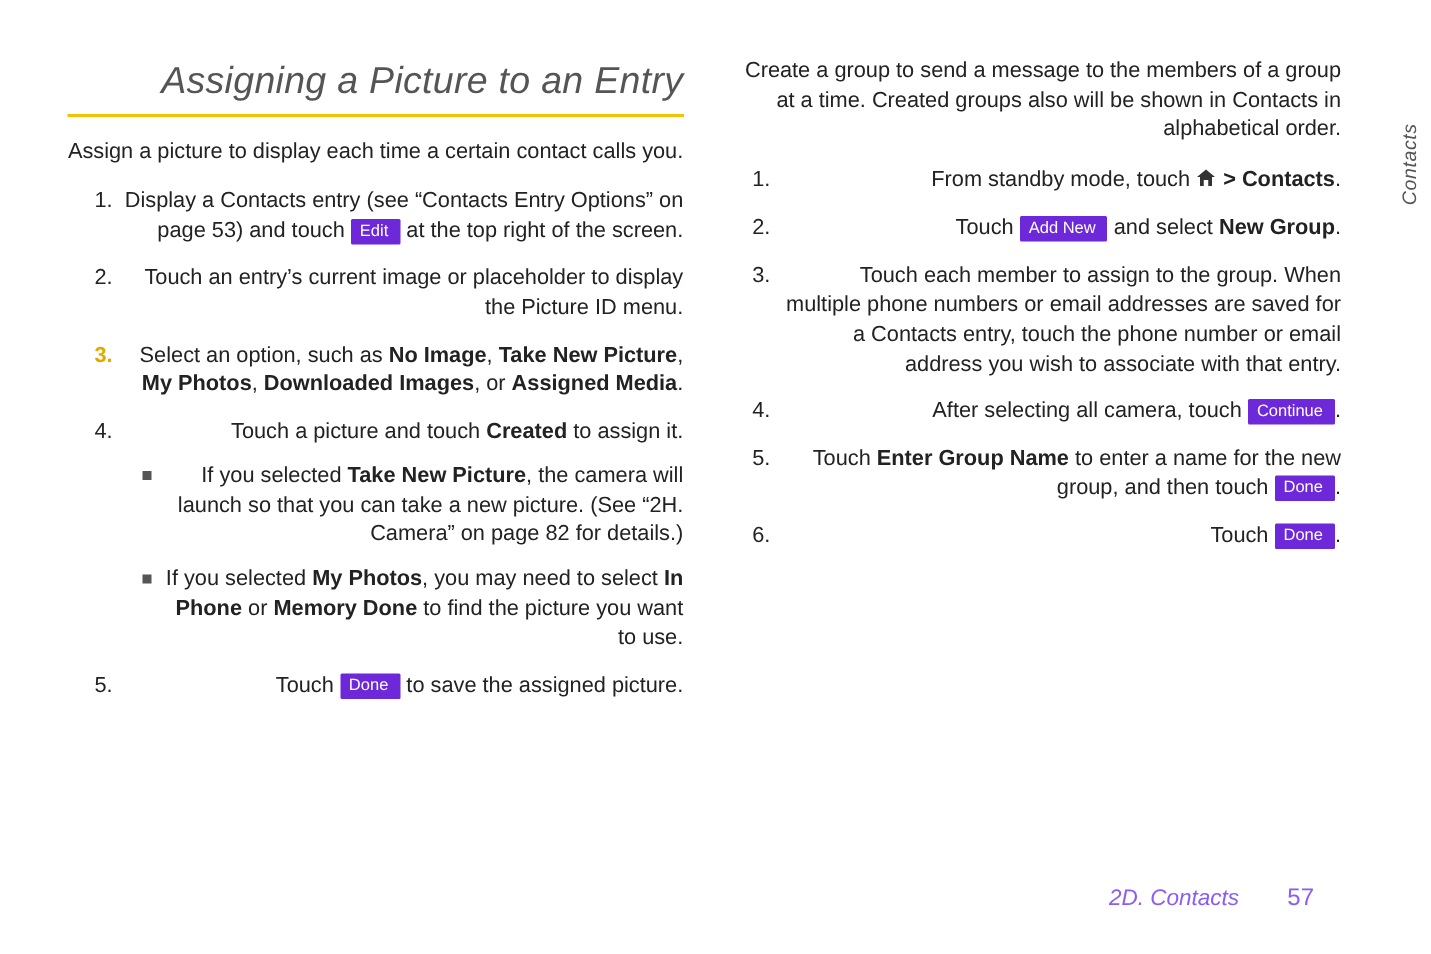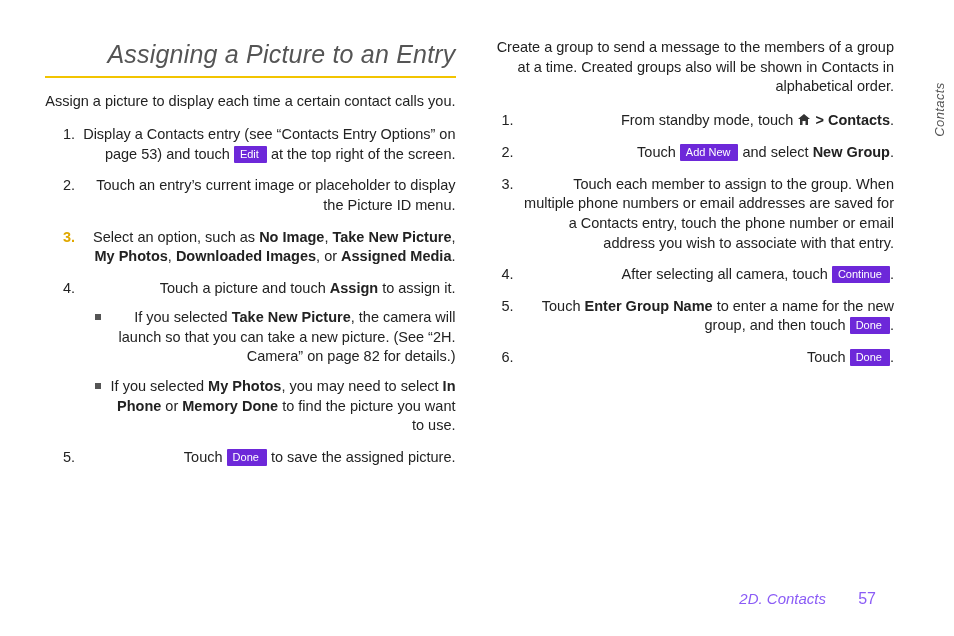--- a/index.html
+++ b/index.html
@@ -107,21 +107,21 @@
         <li>
           <span class="num">2.</span>
           <span>Touch an entry’s current image or placeholder to display the Picture ID menu.</span>
         </li>
         <li>
           <span class="num gold">3.</span>
           <span>Select an option, such as </span><b>No Image</b><span>, </span><b>Take New Picture</b><span>, </span><b>My Photos</b><span>, </span><b>Downloaded Images</b><span>, or </span><b>Assigned Media</b><span>.</span>
         </li>
         <li>
           <span class="num">4.</span>
-          <span>Touch a picture and touch </span><b>Assign</b><span> to assign it.</span>
+          <span>Touch a picture and touch </span><b>Created</b><span> to assign it.</span>
           <ul class="sub">
             <li>
               <span>If you selected </span><b>Take New Picture</b><span>, the camera will launch so that  you can take a new picture. (See “2H. Camera” on page 82 for details.)</span>
             </li>
             <li>
               <span>If you selected </span><b>My Photos</b><span>, you may need to select </span><b>In Phone</b><span> or </span><b>Memory Done</b><span> to find the picture you want to use.</span>
             </li>
           </ul>
         </li>
         <li>

